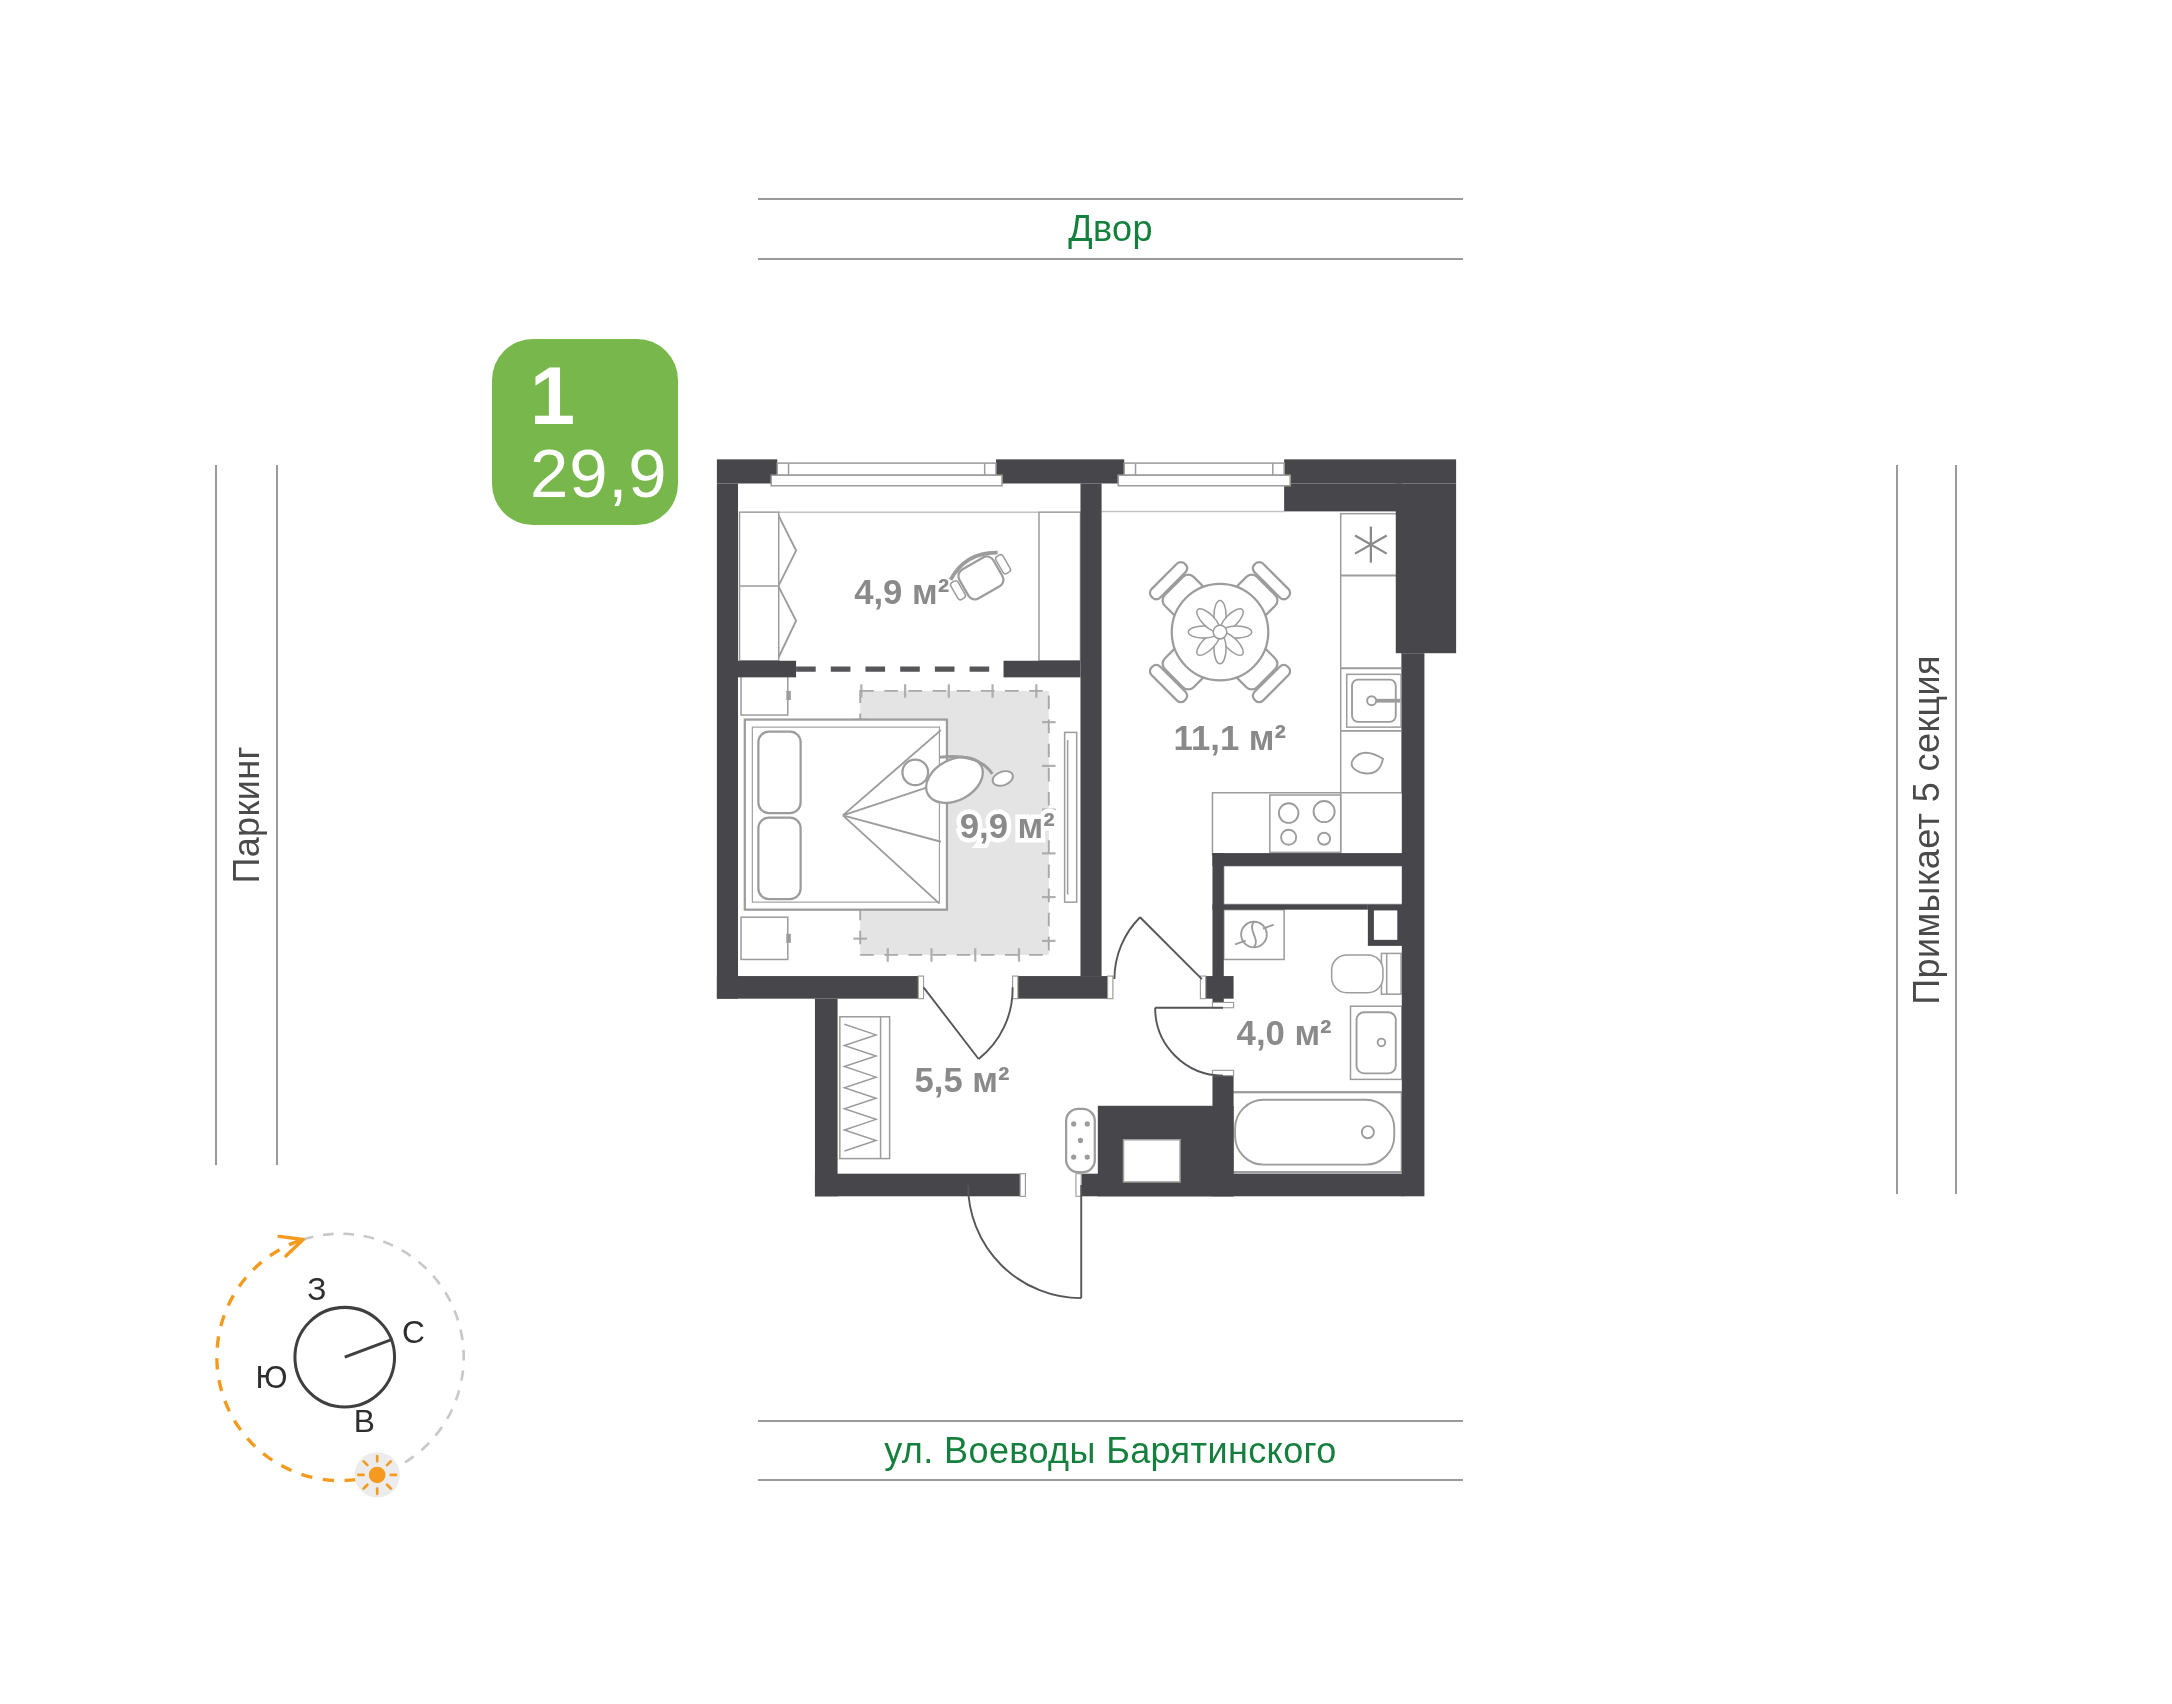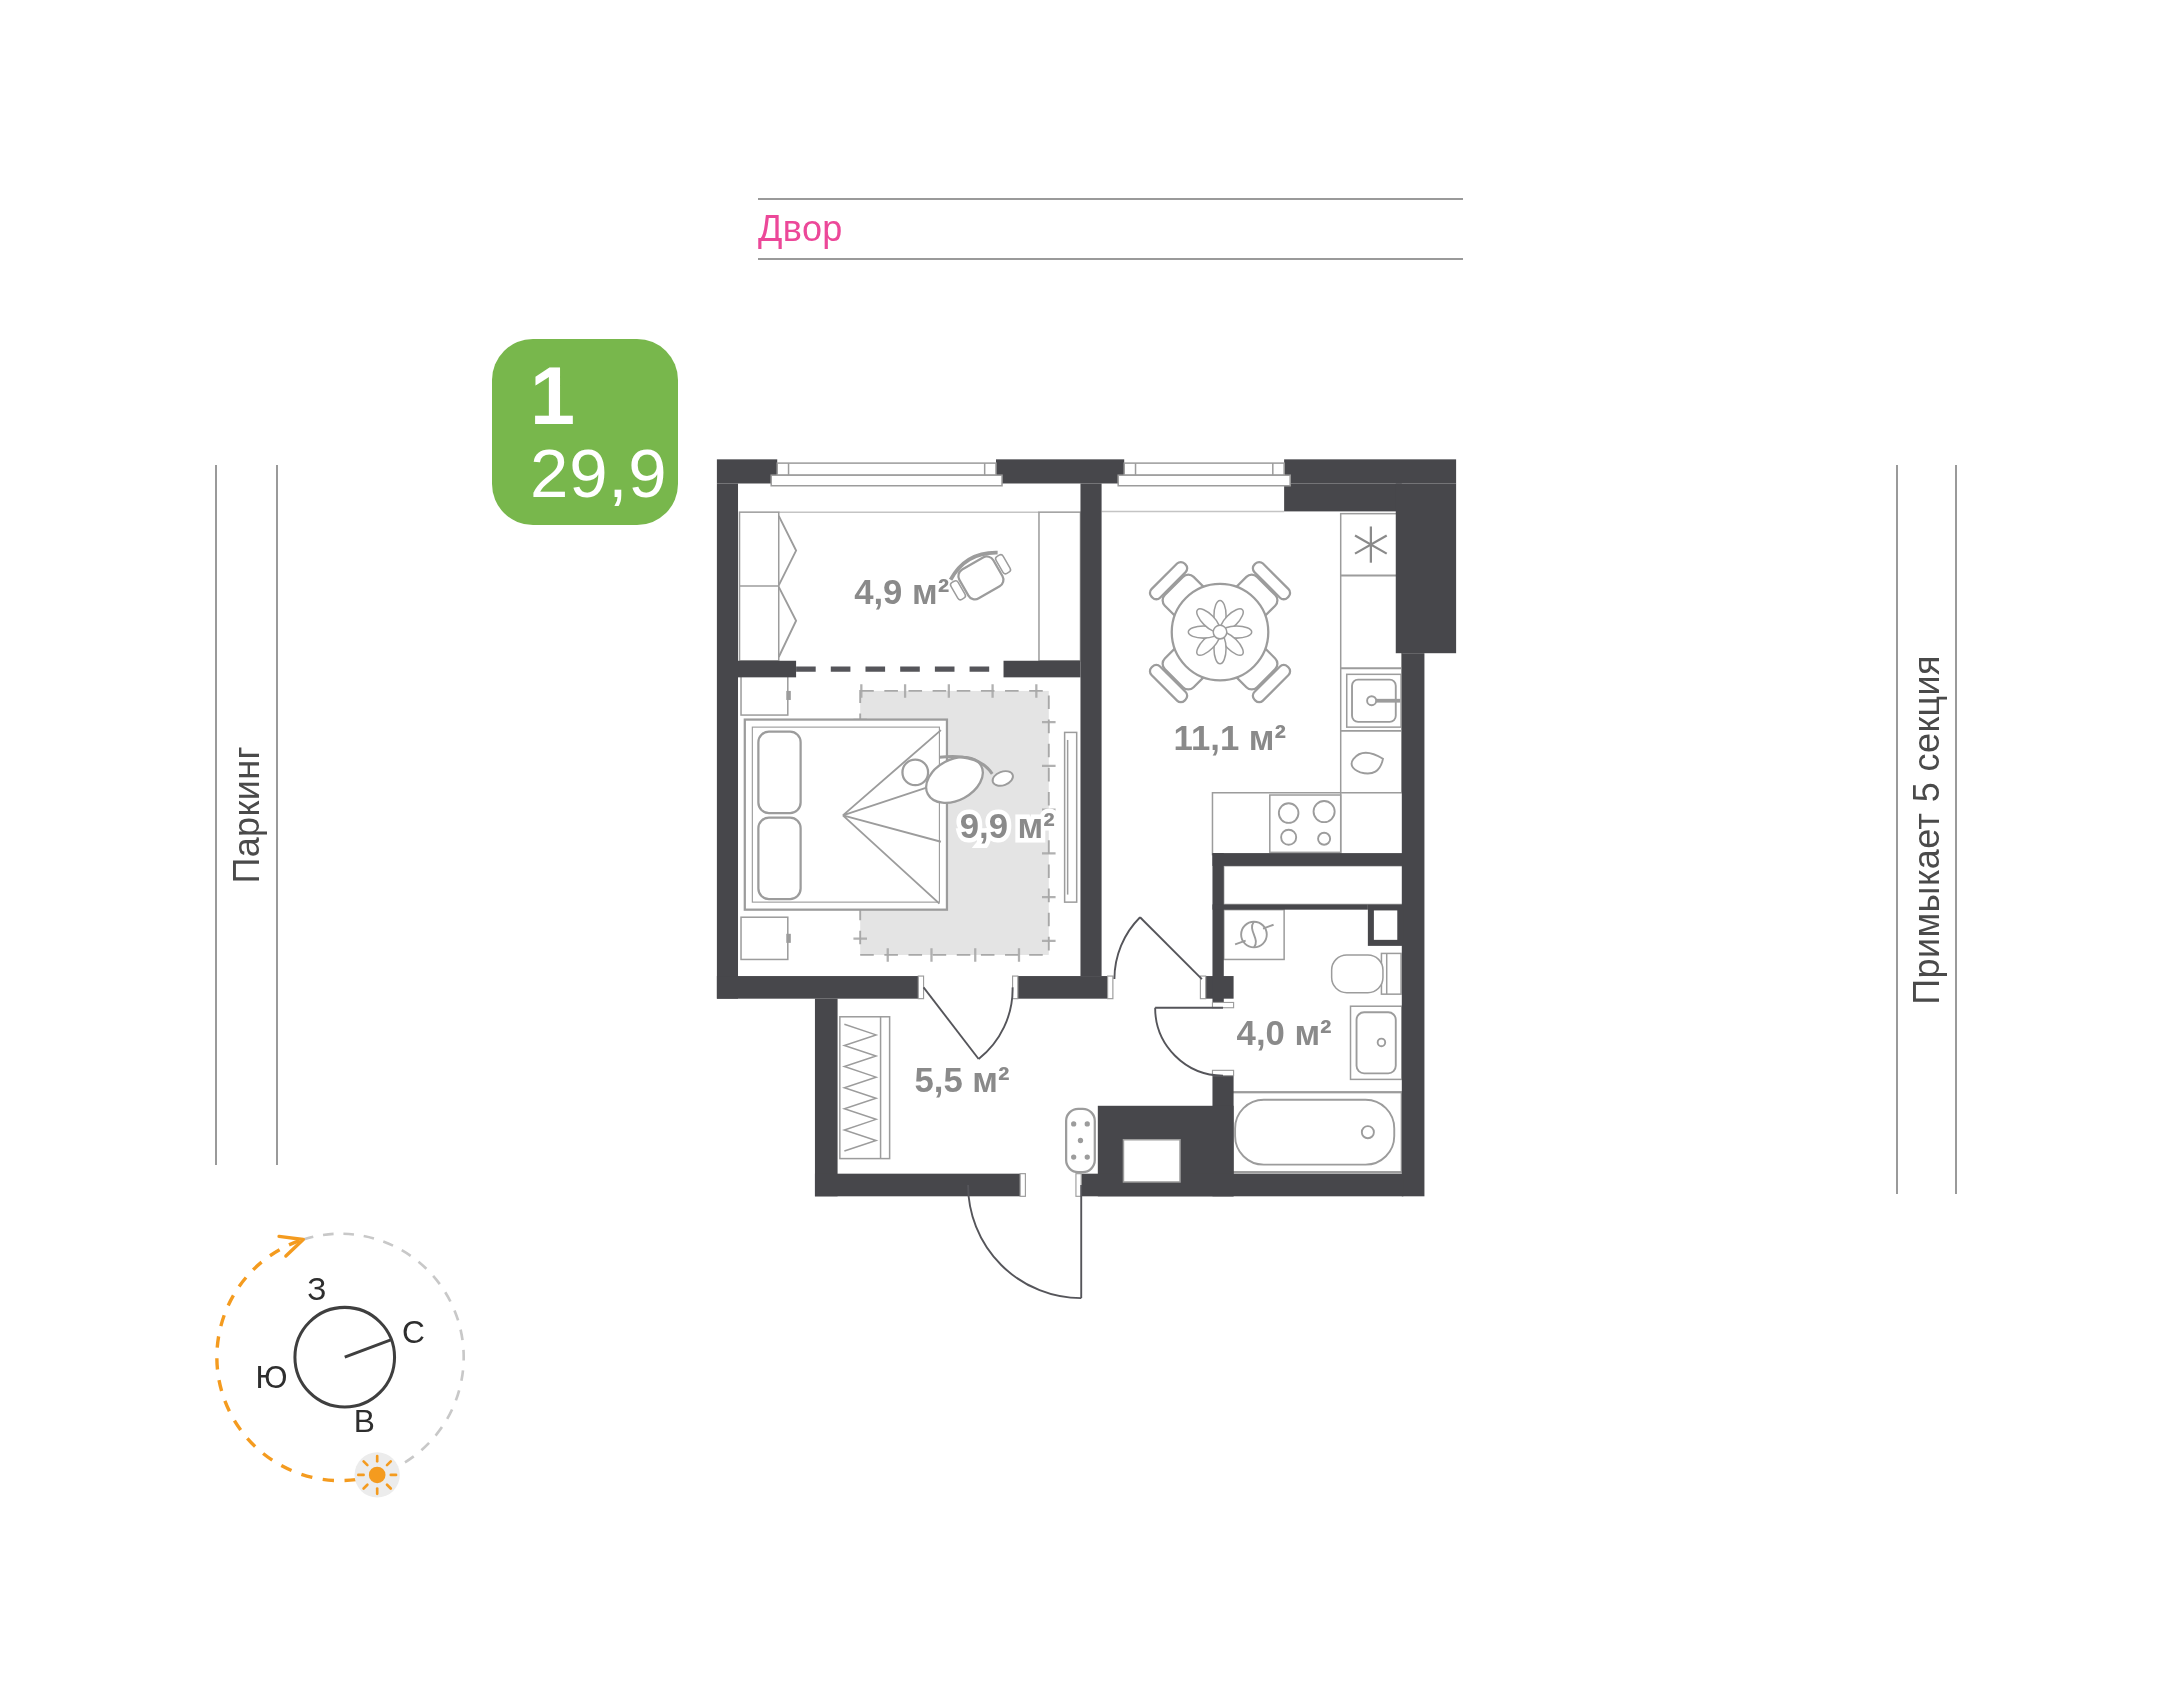--- a/index.html
+++ b/index.html
@@ -1,23 +1,23 @@
 <!DOCTYPE html>
 <html style="font-size:12px"><head>
 <meta charset="utf-8">
 <title>Floor plan</title>
 <style>
   html,body{margin:0;padding:0;background:#ffffff;}
   .page{position:relative;width:2172px;height:1705px;background:#ffffff;overflow:hidden;
         font-family:"Liberation Sans",sans-serif;}
 
   
-  .guide-h{position:absolute;display:flex;align-items:center;justify-content:flex-start;
+  .guide-h{position:absolute;display:flex;align-items:center;justify-content:center;
            border-top:2.3px solid #9A9A9A;border-bottom:2.3px solid #9A9A9A;
-           color:#ec4899;font-size:36px;letter-spacing:0.4px;}
+           color:#15803d;font-size:36px;letter-spacing:0.4px;}
   .guide-v{position:absolute;display:flex;align-items:center;justify-content:center;
            border-left:2.3px solid #9A9A9A;border-right:2.3px solid #9A9A9A;
            color:#4A4A4A;font-size:36px;letter-spacing:0.4px;}
   .guide-v span{transform:rotate(180deg);writing-mode:vertical-rl;white-space:nowrap;}
   .guide-top{left:758px;top:198px;width:705px;height:58px;}
   .guide-bottom{left:758px;top:1420px;width:705px;height:57px;}
   .guide-left{left:215px;top:465px;width:59px;height:700px;}
   .guide-right{left:1896px;top:465px;width:57px;height:729px;}
 
   
@@ -44,20 +44,23 @@
   .compass svg{display:block;width:100%;height:100%;}
   .cdir{font-family:"Liberation Sans",sans-serif;font-size:42px;fill:#2E2E2E;text-anchor:middle;}
 </style>
 </head>
 <body>
 
 <div class="page">
 
   <div class="guide-h guide-top">
     <span>Двор</span>
+  </div>
+  <div class="guide-h guide-bottom">
+    <span>ул. Воеводы Барятинского</span>
   </div>
   <div class="guide-v guide-left">
     <span>Паркинг</span>
   </div>
   <div class="guide-v guide-right">
     <span>Примыкает 5 секция</span>
   </div>
 
   <div class="badge">
     <div class="num">1</div>

